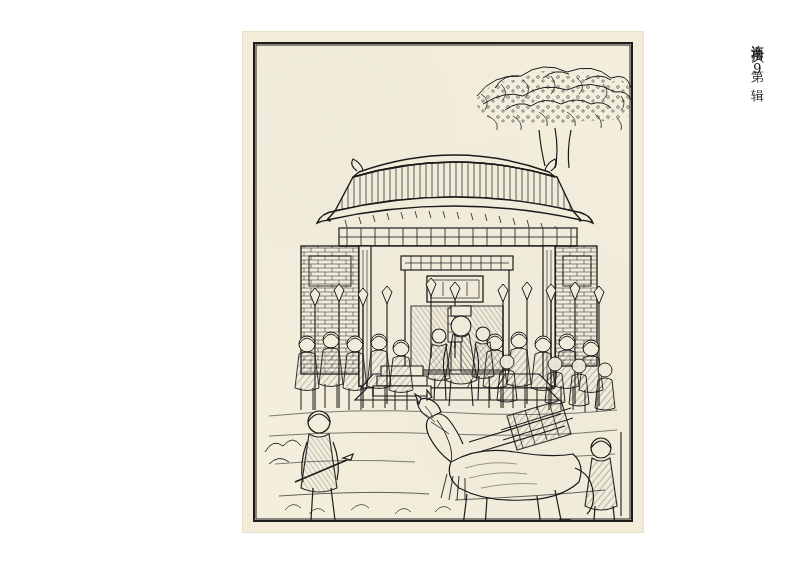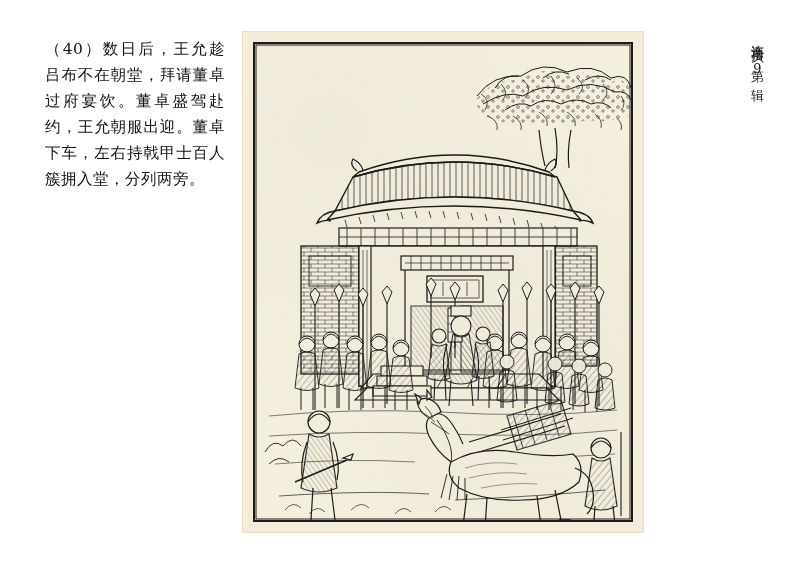--- a/index.html
+++ b/index.html
@@ -84,23 +84,20 @@
     background:
       radial-gradient(circle at 20% 18%, rgba(0,0,0,0.02), rgba(0,0,0,0) 60%),
       radial-gradient(circle at 78% 72%, rgba(0,0,0,0.025), rgba(0,0,0,0) 62%);
   }
 </style>
 </head>
 <body>
 
 <div class="page">
 
-  <div class="caption">
-    <span>（40）数日后，王允趁吕布不在朝堂，拜请董卓过府宴饮。董卓盛驾赴约，王允朝服出迎。董卓下车，左右持戟甲士百人簇拥入堂，分列两旁。</span>
-  </div>
 
   <div class="side-label">连海拾贝 第9辑</div>
 
   <div class="plate-wrap">
     <div class="plate-inner">
 
       <svg class="art" viewBox="0 0 376 476" preserveAspectRatio="none">
         <defs>
           <pattern id="roofTiles" width="6" height="10" patternUnits="userSpaceOnUse">
             <path d="M3 0 L3 10" stroke="#1b1b1b" stroke-width="0.7" fill="none"></path>

